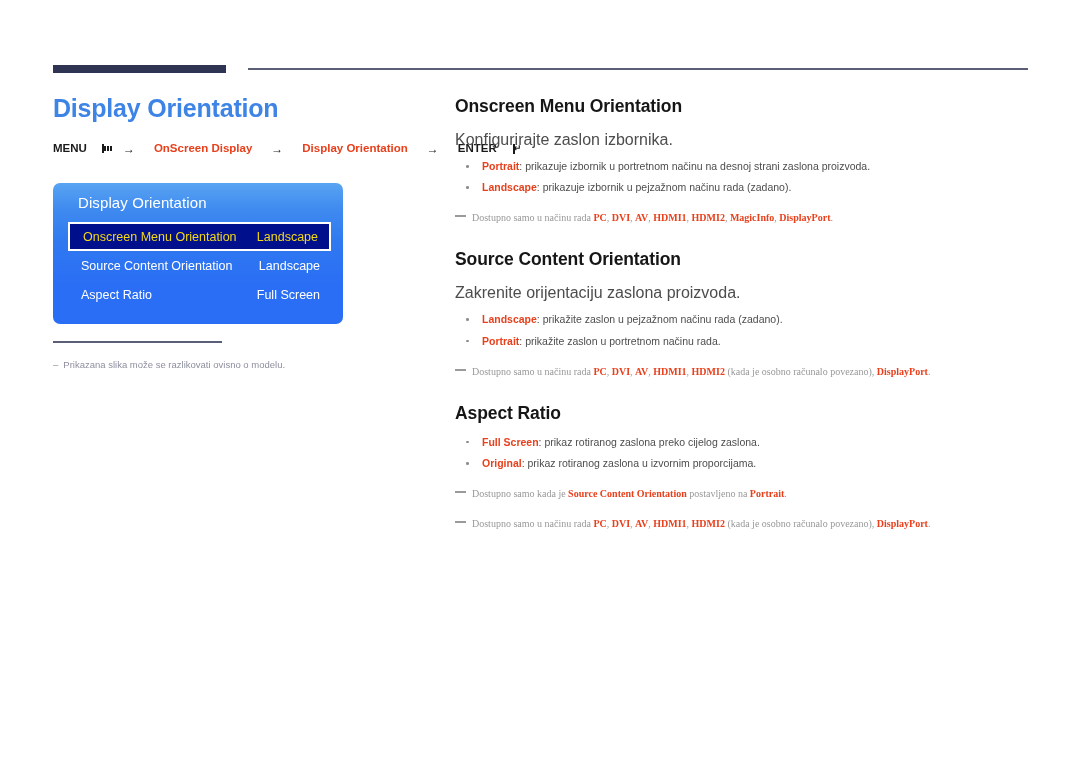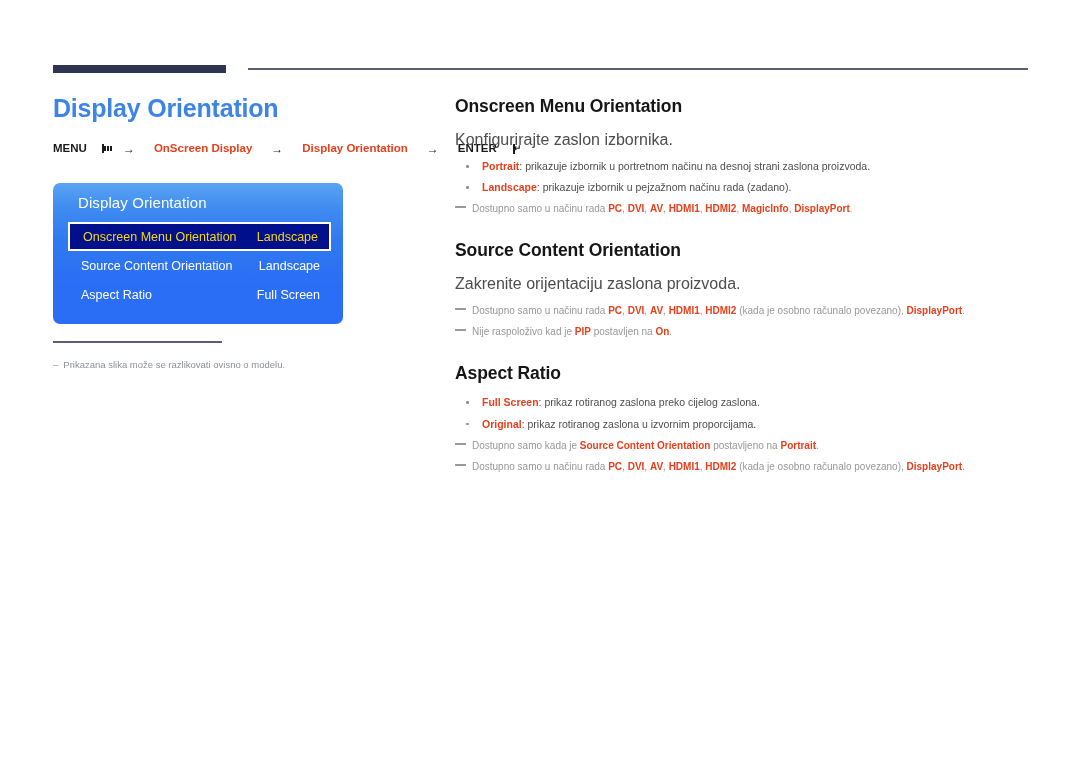--- a/index.html
+++ b/index.html
@@ -236,21 +236,22 @@
     background: #8e8e8e;
     border-radius: 50%;
   }
   .kw { color: #e8401c; font-weight: bold; }
   .note {
     position: relative;
     padding-left: 17px;
     font-size: 10px;
     color: #989898;
     line-height: 1.5;
-    margin-top: 6px;
+    margin-top: 15px;
+    font-family: Liberation Serif, serif;
   }
   .note::before {
     content: "";
     position: absolute;
     left: 0;
     top: 5px;
     width: 11px;
     height: 2px;
     background: #9a9a9a;
   }
@@ -315,22 +316,25 @@
         <p class="sec-intro">Konfigurirajte zaslon izbornika.</p>
         <ul class="bullets">
           <li><span class="kw">Portrait</span>: prikazuje izbornik u portretnom načinu na desnoj strani zaslona proizvoda.</li>
           <li><span class="kw">Landscape</span>: prikazuje izbornik u pejzažnom načinu rada (zadano).</li>
         </ul>
         <div class="note">Dostupno samo u načinu rada <span class="kw">PC</span>, <span class="kw">DVI</span>, <span class="kw">AV</span>, <span class="kw">HDMI1</span>, <span class="kw">HDMI2</span>, <span class="kw">MagicInfo</span>, <span class="kw">DisplayPort</span>.</div>
       </div>
       <div class="section">
         <h2 class="sec-title">Source Content Orientation</h2>
         <p class="sec-intro">Zakrenite orijentaciju zaslona proizvoda.</p>
+        <ul class="bullets">
+          <li><span class="kw">Landscape</span>: prikažite zaslon u pejzažnom načinu rada (zadano).</li>
+          <li><span class="kw">Portrait</span>: prikažite zaslon u portretnom načinu rada.</li>
+        </ul>
         <div class="note">Dostupno samo u načinu rada <span class="kw">PC</span>, <span class="kw">DVI</span>, <span class="kw">AV</span>, <span class="kw">HDMI1</span>, <span class="kw">HDMI2</span> (kada je osobno računalo povezano), <span class="kw">DisplayPort</span>.</div>
-        <div class="note">Nije raspoloživo kad je <span class="kw">PIP</span> postavljen na <span class="kw">On</span>.</div>
       </div>
       <div class="section">
         <h2 class="sec-title">Aspect Ratio</h2>
         <ul class="bullets">
           <li><span class="kw">Full Screen</span>: prikaz rotiranog zaslona preko cijelog zaslona.</li>
           <li><span class="kw">Original</span>: prikaz rotiranog zaslona u izvornim proporcijama.</li>
         </ul>
         <div class="note">Dostupno samo kada je <span class="kw">Source Content Orientation</span> postavljeno na <span class="kw">Portrait</span>.</div>
         <div class="note">Dostupno samo u načinu rada <span class="kw">PC</span>, <span class="kw">DVI</span>, <span class="kw">AV</span>, <span class="kw">HDMI1</span>, <span class="kw">HDMI2</span> (kada je osobno računalo povezano), <span class="kw">DisplayPort</span>.</div>
       </div>

